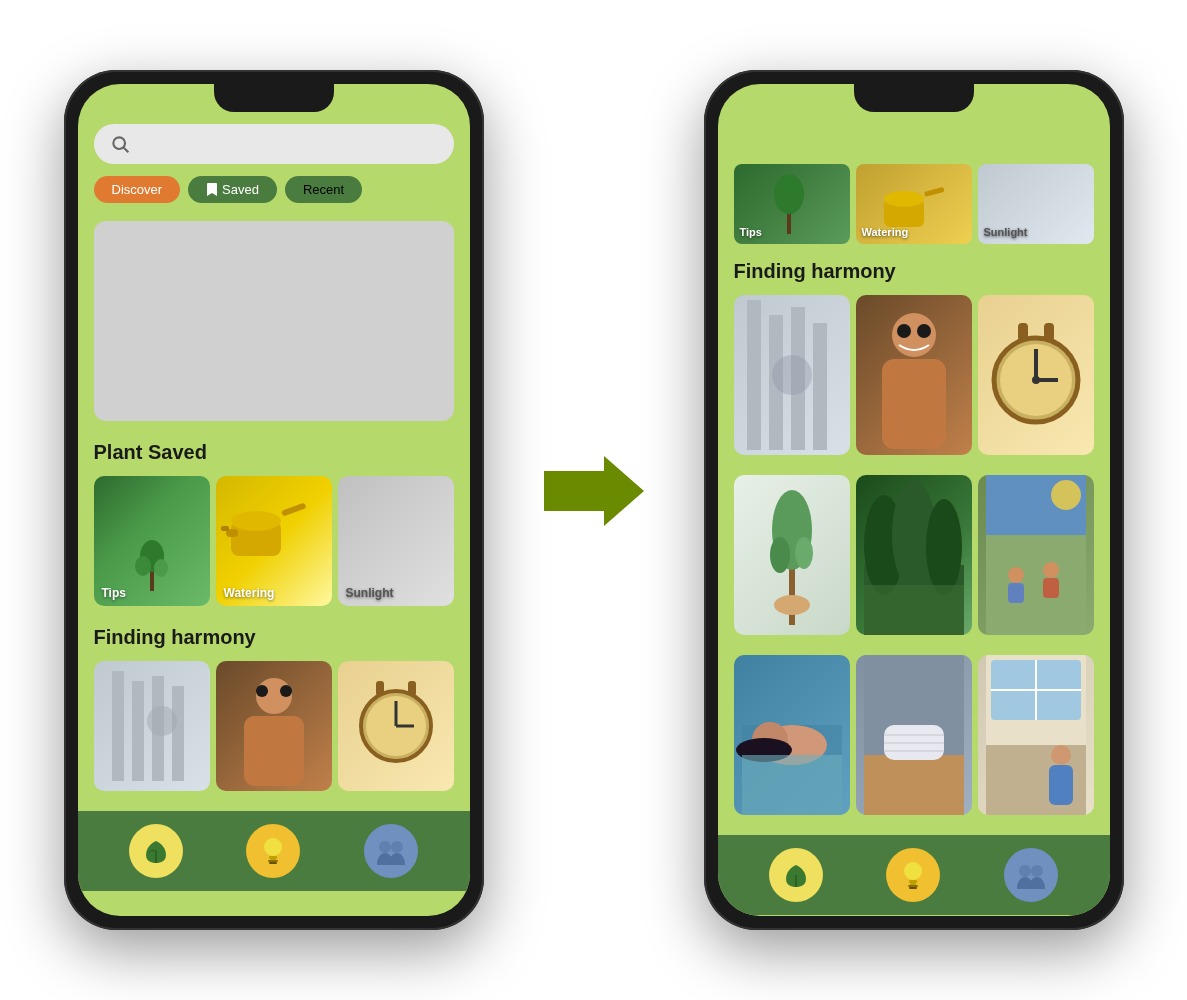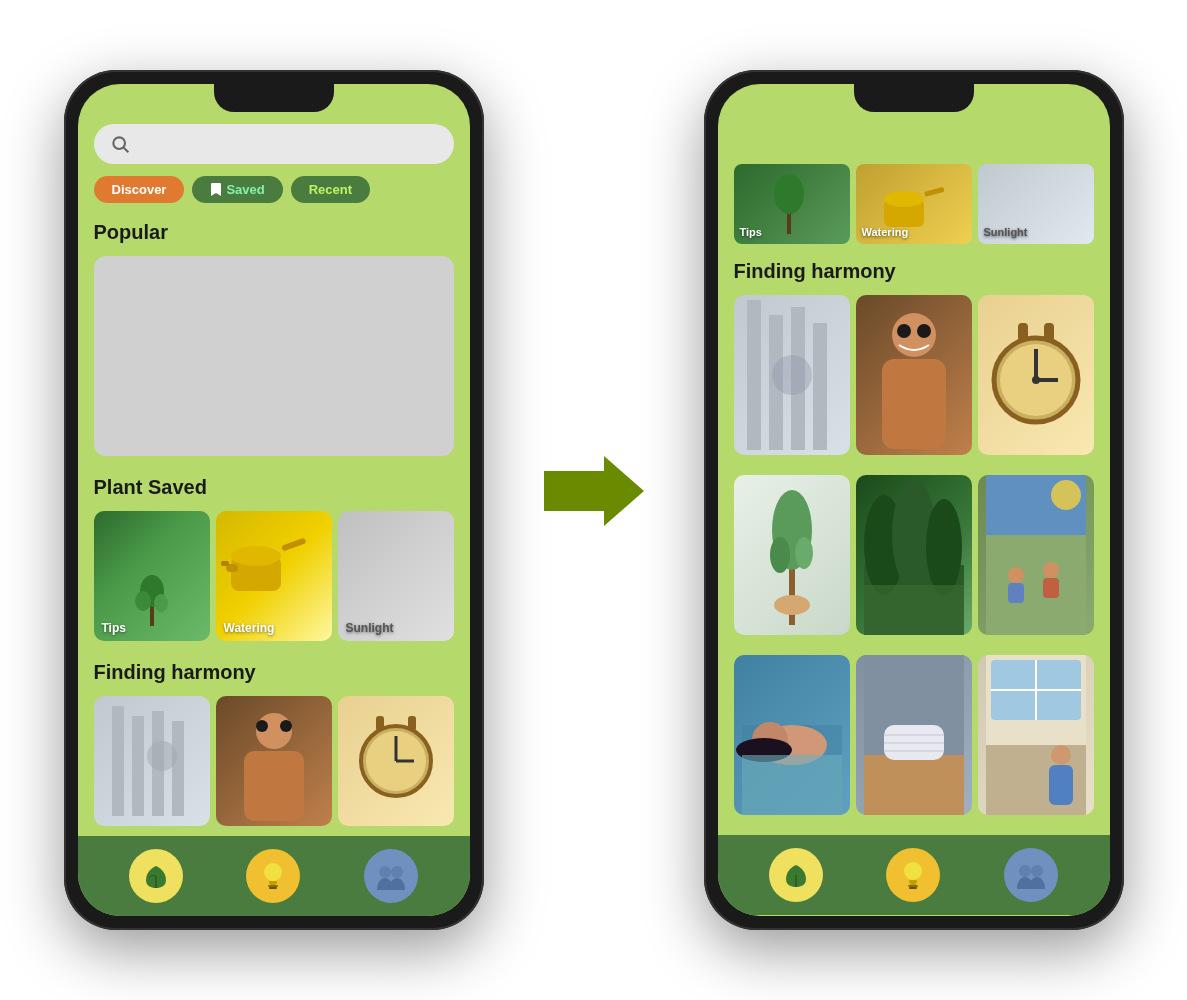--- a/index.html
+++ b/index.html
@@ -86,40 +86,40 @@
     .filter-pills {
       display: flex;
       gap: 8px;
       margin-bottom: 18px;
     }
 
     .pill {
       padding: 6px 18px;
       border-radius: 20px;
       font-size: 13px;
-      font-weight: 700;
+      font-weight: 400;
       cursor: pointer;
     }
 
     .pill-active {
       background: #e07a30;
       color: white;
     }
 
     .pill-saved {
       background: #4a7c3f;
-      color: #86efac;
+      color: #ffffff;
       display: flex;
       align-items: center;
       gap: 4px;
     }
 
     .pill-recent {
       background: #4a7c3f;
-      color: #bef264;
+      color: #000000;
     }
 
     
     .section-title {
       font-size: 20px;
       font-weight: 700;
       color: #1a1a1a;
       margin-bottom: 12px;
     }
 
@@ -318,21 +318,20 @@
           <span class="pill pill-active">Discover</span>
           <span class="pill pill-saved">
             <svg width="12" height="14" viewBox="0 0 12 14" fill="white">
                 <path d="M2 0h8a1 1 0 0 1 1 1v12l-5-3-5 3V1a1 1 0 0 1 1-1z"></path>
               </svg>
             <span>Saved</span>
           </span>
           <span class="pill pill-recent">Recent</span>
         </div>
 
-        <div class="section-title">Popular</div>
         <div class="popular-placeholder"></div>
 
         <div class="section-title">Plant Saved</div>
         <div class="card-grid">
 
           <div class="card">
             <div class="img-tips" style="width:100%;height:100%;position:relative;">
               <svg width="50" height="70" viewBox="0 0 50 70" style="position:absolute;bottom:10px;left:50%;transform:translateX(-50%)">
                 <rect x="23" y="40" width="4" height="25" fill="#5a3a1a"></rect>
                 <ellipse cx="25" cy="30" rx="12" ry="16" fill="#2d7a2d"></ellipse>

